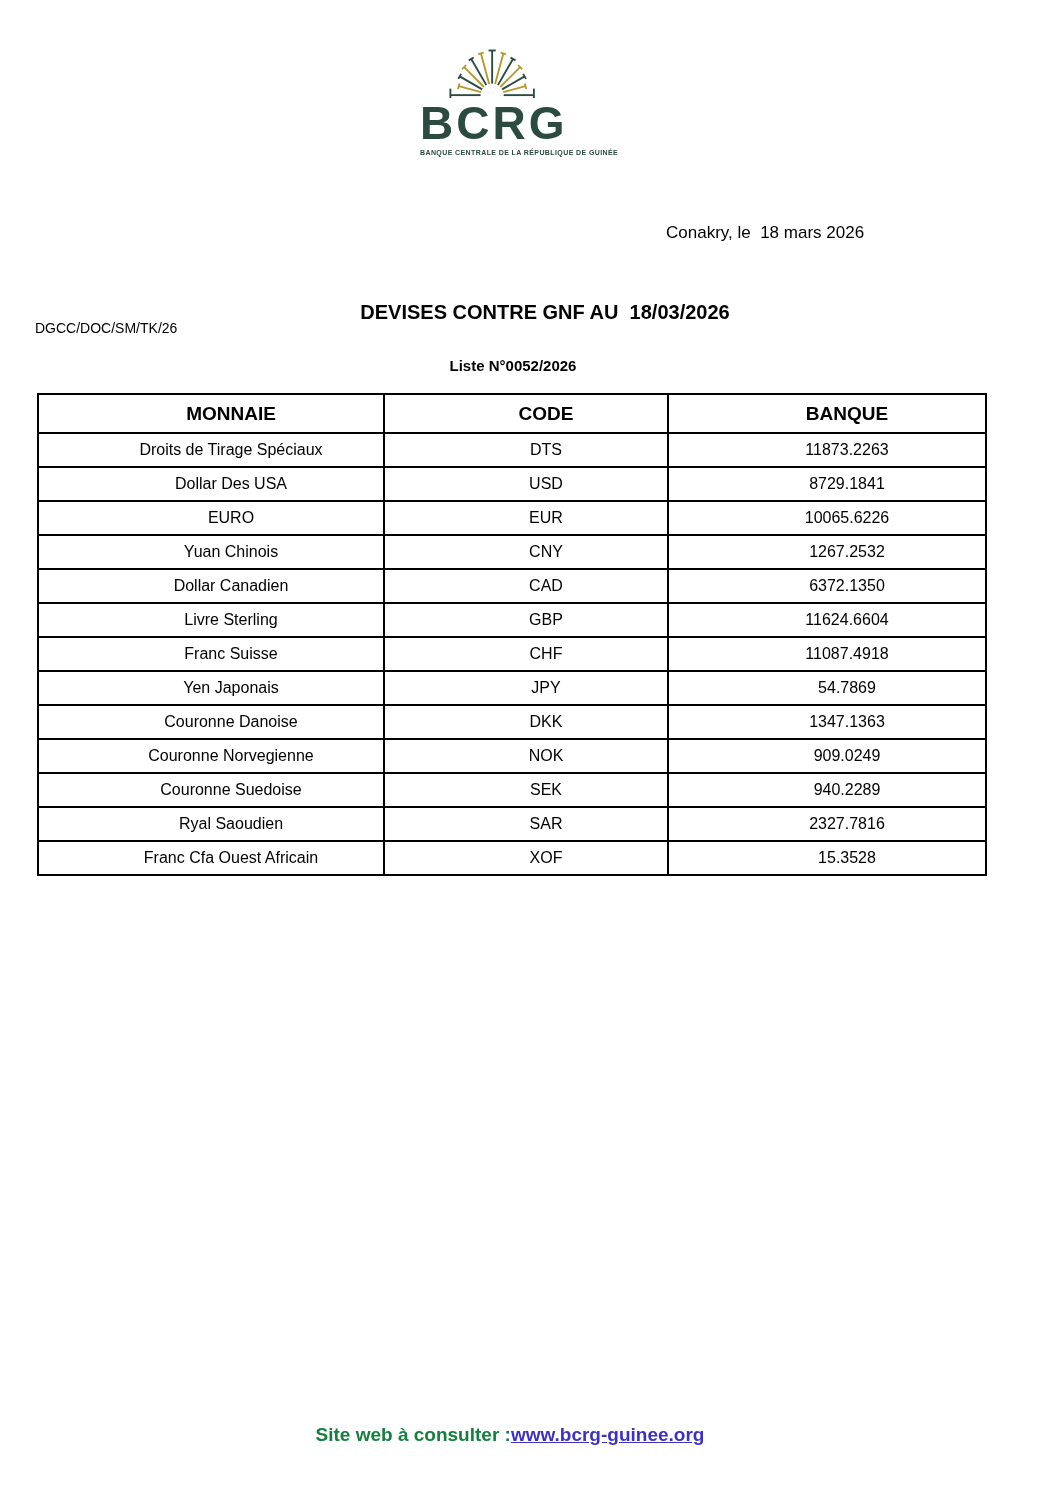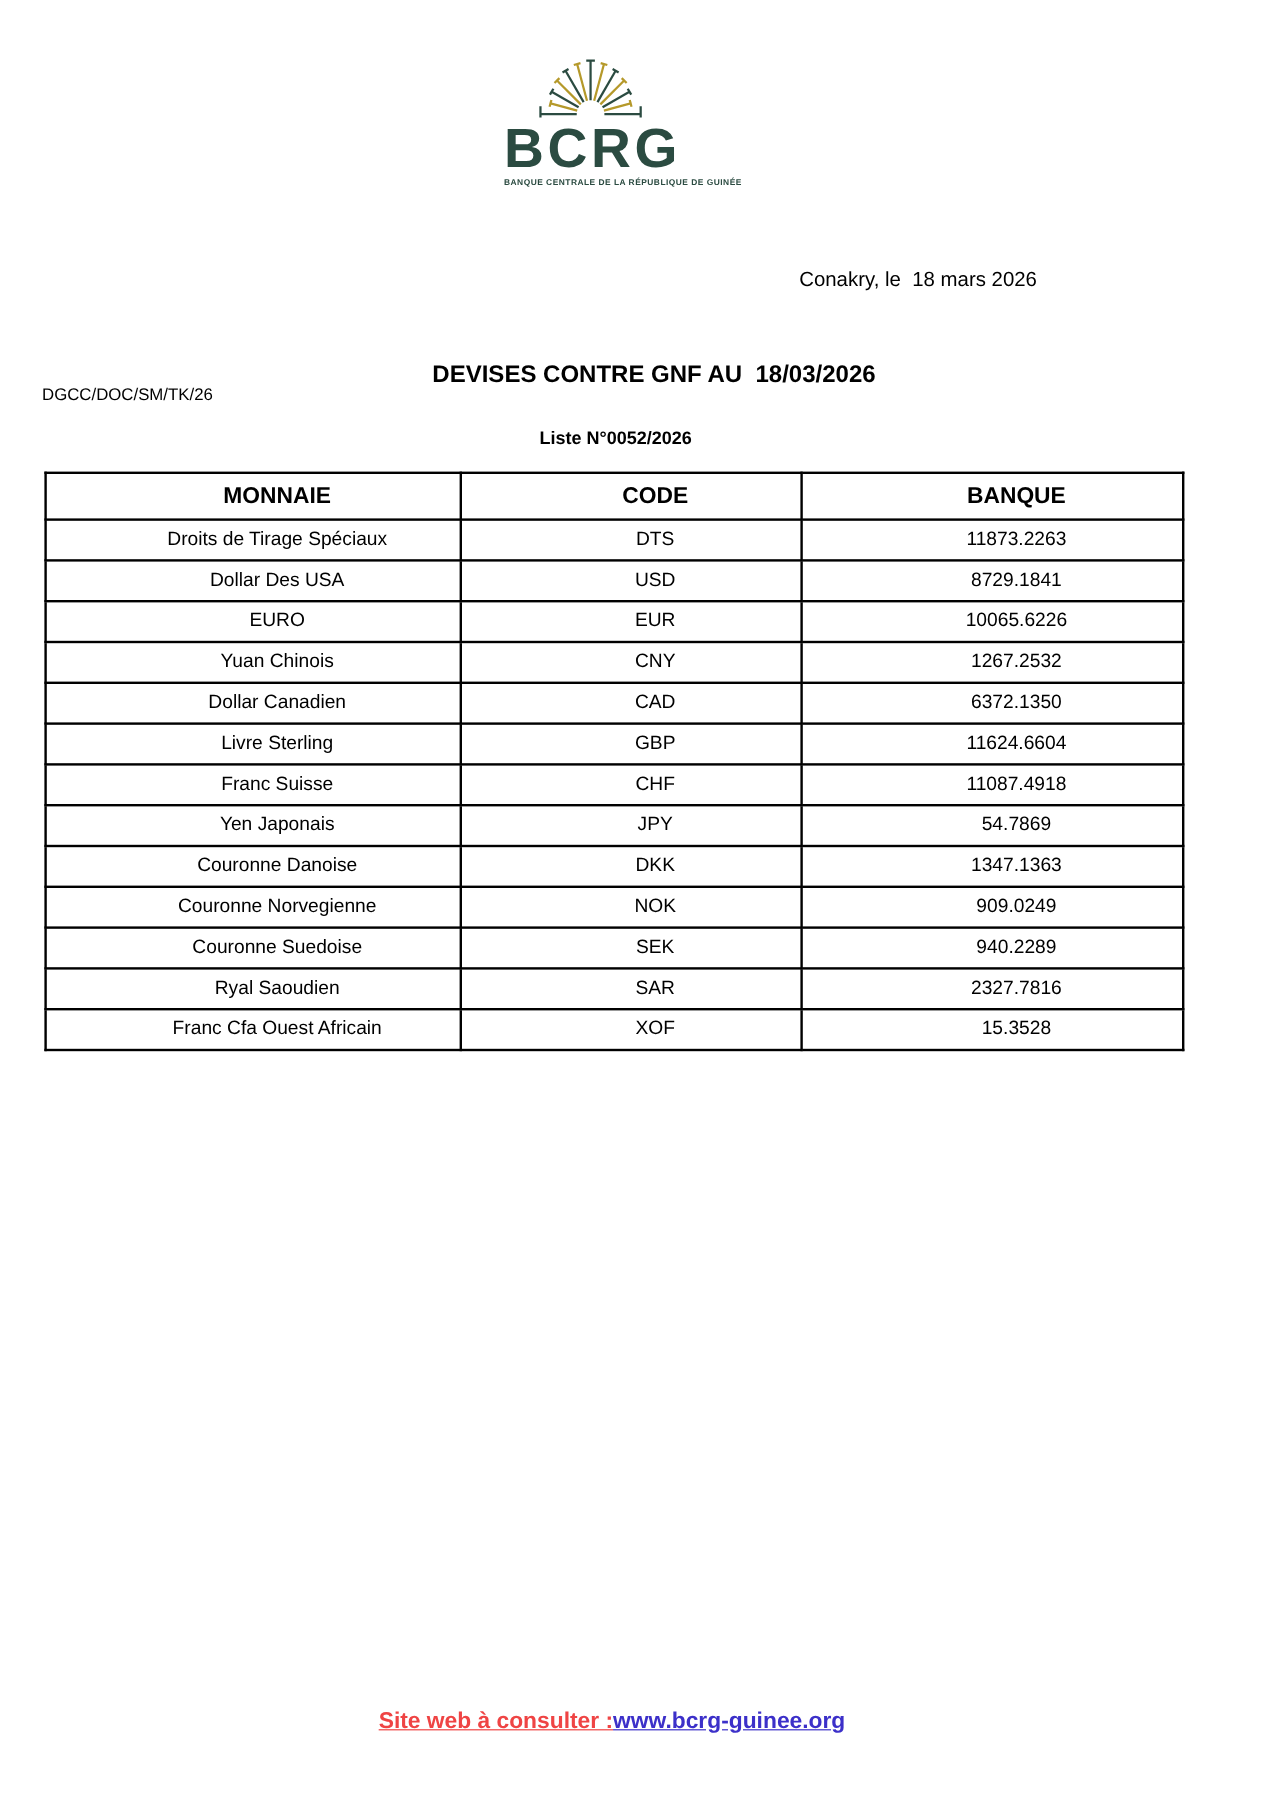--- a/index.html
+++ b/index.html
@@ -110,21 +110,21 @@
   
   .footer {
     position: absolute;
     top: 1424px;
     left: 0;
     right: 38px;
     text-align: center;
     font-size: 19px;
     font-weight: bold;
   }
-  .footer .label { color: #ef4444; text-decoration: underline; white-space: pre; }
+  .footer .label { color: #15803d; white-space: pre; }
   .footer .site-link { color: var(--link-color); text-decoration: underline; cursor: pointer; }
 </style>
 </head>
 <body>
 
 <div class="page">
 
   <div class="logo-block">
     <svg class="sunburst" width="145" height="72" viewBox="0 0 145 100">
       <g transform="translate(72,96)" stroke-width="2.6" stroke-linecap="butt">

